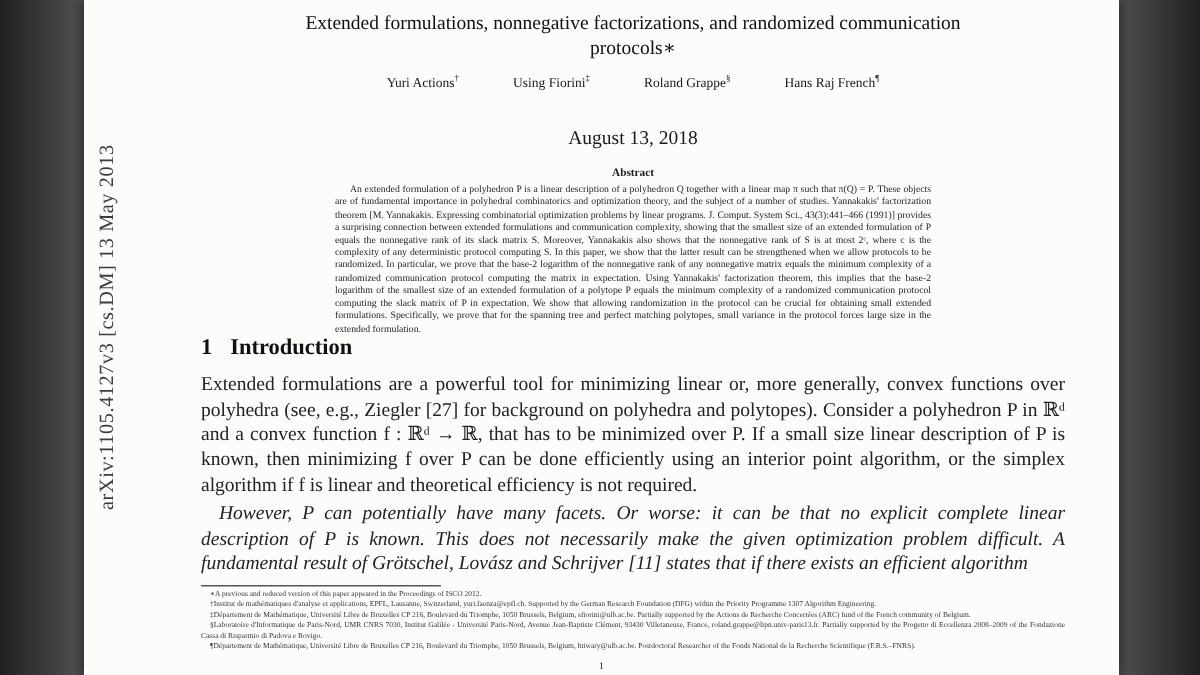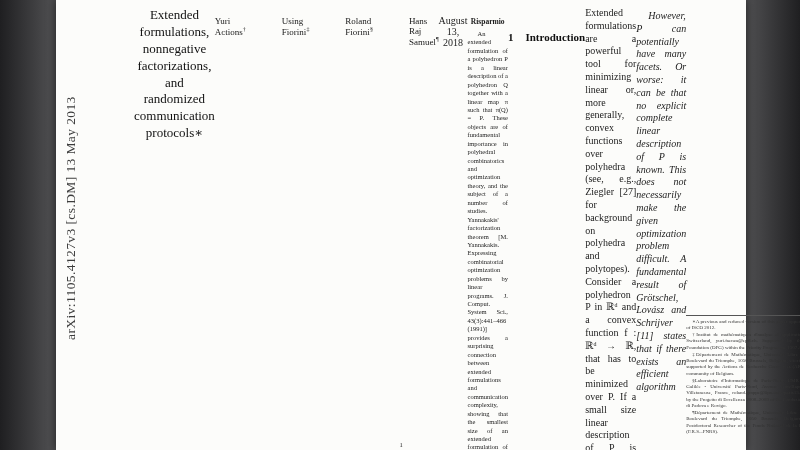--- a/index.html
+++ b/index.html
@@ -19,45 +19,45 @@
   }
   .arxiv-stamp{
     position:absolute;left:7px;top:340px;
     transform:rotate(-90deg);transform-origin:0 0;
     width:285px;white-space:nowrap;
     font-size:13.5px;letter-spacing:.4px;color:#3c3c3c;
   }
   .content{
     position:absolute;left:0;top:0;right:0;bottom:0;
     padding:7px 36px 14px 78px;
-    display:flex;flex-direction:row;
+    display:flex;flex-direction:column;
     box-sizing:border-box;
   }
   .title{
     font-size:13px;font-weight:normal;margin:0 auto;max-width:450px;
     text-align:center;line-height:1.3;color:#111;
   }
   .authors{
     display:flex;justify-content:center;gap:36px;
     margin-top:9px;font-size:9px;
   }
   .author sup{font-size:6px;}
-  .date{text-align:center;font-size:10px;margin-top:8px;}
+  .date{text-align:center;font-size:13px;margin-top:24px;}
   .abstract{width:69%;margin:10px auto 0 auto;}
   .abs-head{text-align:center;font-weight:bold;font-size:7.5px;margin-bottom:4px;}
   .abs-text{
     margin:0;font-size:6.5px;line-height:1.3;text-align:justify;text-indent:10px;
     color:#222;
   }
   .sec-head{
-    font-size:11px;font-weight:bold;margin:24px 0 7px 0;color:#111;
+    font-size:15px;font-weight:bold;margin:0 0 7px 0;color:#111;
   }
   .sec-head .sec-num{margin-right:12px;}
   .body-par{
-    margin:0;font-size:10px;line-height:1.28;text-align:justify;color:#222;
+    margin:0;font-size:13px;line-height:1.28;text-align:justify;color:#222;
   }
   .body-par.indent{text-indent:12px;margin-top:3px;font-style:italic;}
   .footnotes{margin-top:auto;}
   .fn-rule{width:160px;height:1px;background:#555;margin-bottom:3px;}
   .fn{
     margin:0 0 1px 0;font-size:5px;line-height:1.25;text-align:justify;color:#333;
     text-indent:6px;
   }
   .pageno{
     position:absolute;bottom:2px;left:0;right:0;text-align:center;font-size:6.5px;color:#222;
@@ -71,28 +71,28 @@
 
     <div class="arxiv-stamp">arXiv:1105.4127v3  [cs.DM]  13 May 2013</div>
 
     <div class="content">
 
       <h1 class="title">Extended formulations, nonnegative factorizations, and randomized communication protocols∗</h1>
 
       <div class="authors">
         <span class="author"><span>Yuri Actions</span><sup>†</sup></span>
         <span class="author"><span>Using Fiorini</span><sup>‡</sup></span>
-        <span class="author"><span>Roland Fiorini</span><sup>§</sup></span>
-        <span class="author"><span>Hans Raj Samuel</span><sup>¶</sup></span>
+        <span class="author"><span>Roland Grappe</span><sup>§</sup></span>
+        <span class="author"><span>Hans Raj French</span><sup>¶</sup></span>
       </div>
 
       <div class="date">August 13, 2018</div>
 
       <div class="abstract">
-        <div class="abs-head">Risparmio</div>
+        <div class="abs-head">Abstract</div>
         <p class="abs-text">An extended formulation of a polyhedron P is a linear description of a polyhedron Q together with a linear map π such that π(Q) = P. These objects are of fundamental importance in polyhedral combinatorics and optimization theory, and the subject of a number of studies. Yannakakis' factorization theorem [M. Yannakakis. Expressing combinatorial optimization problems by linear programs. J. Comput. System Sci., 43(3):441–466 (1991)] provides a surprising connection between extended formulations and communication complexity, showing that the smallest size of an extended formulation of P equals the nonnegative rank of its slack matrix S. Moreover, Yannakakis also shows that the nonnegative rank of S is at most 2ᶜ, where c is the complexity of any deterministic protocol computing S. In this paper, we show that the latter result can be strengthened when we allow protocols to be randomized. In particular, we prove that the base-2 logarithm of the nonnegative rank of any nonnegative matrix equals the minimum complexity of a randomized communication protocol computing the matrix in expectation. Using Yannakakis' factorization theorem, this implies that the base-2 logarithm of the smallest size of an extended formulation of a polytope P equals the minimum complexity of a randomized communication protocol computing the slack matrix of P in expectation. We show that allowing randomization in the protocol can be crucial for obtaining small extended formulations. Specifically, we prove that for the spanning tree and perfect matching polytopes, small variance in the protocol forces large size in the extended formulation.</p>
       </div>
 
       <h2 class="sec-head"><span class="sec-num">1</span><span>Introduction</span></h2>
 
       <p class="body-par">Extended formulations are a powerful tool for minimizing linear or, more generally, convex functions over polyhedra (see, e.g., Ziegler [27] for background on polyhedra and polytopes). Consider a polyhedron P in ℝᵈ and a convex function f : ℝᵈ → ℝ, that has to be minimized over P. If a small size linear description of P is known, then minimizing f over P can be done efficiently using an interior point algorithm, or the simplex algorithm if f is linear and theoretical efficiency is not required.</p>
       <p class="body-par indent">However, P can potentially have many facets. Or worse: it can be that no explicit complete linear description of P is known. This does not necessarily make the given optimization problem difficult. A fundamental result of Grötschel, Lovász and Schrijver [11] states that if there exists an efficient algorithm</p>
 
       <div class="footnotes">
         <div class="fn-rule"></div>

